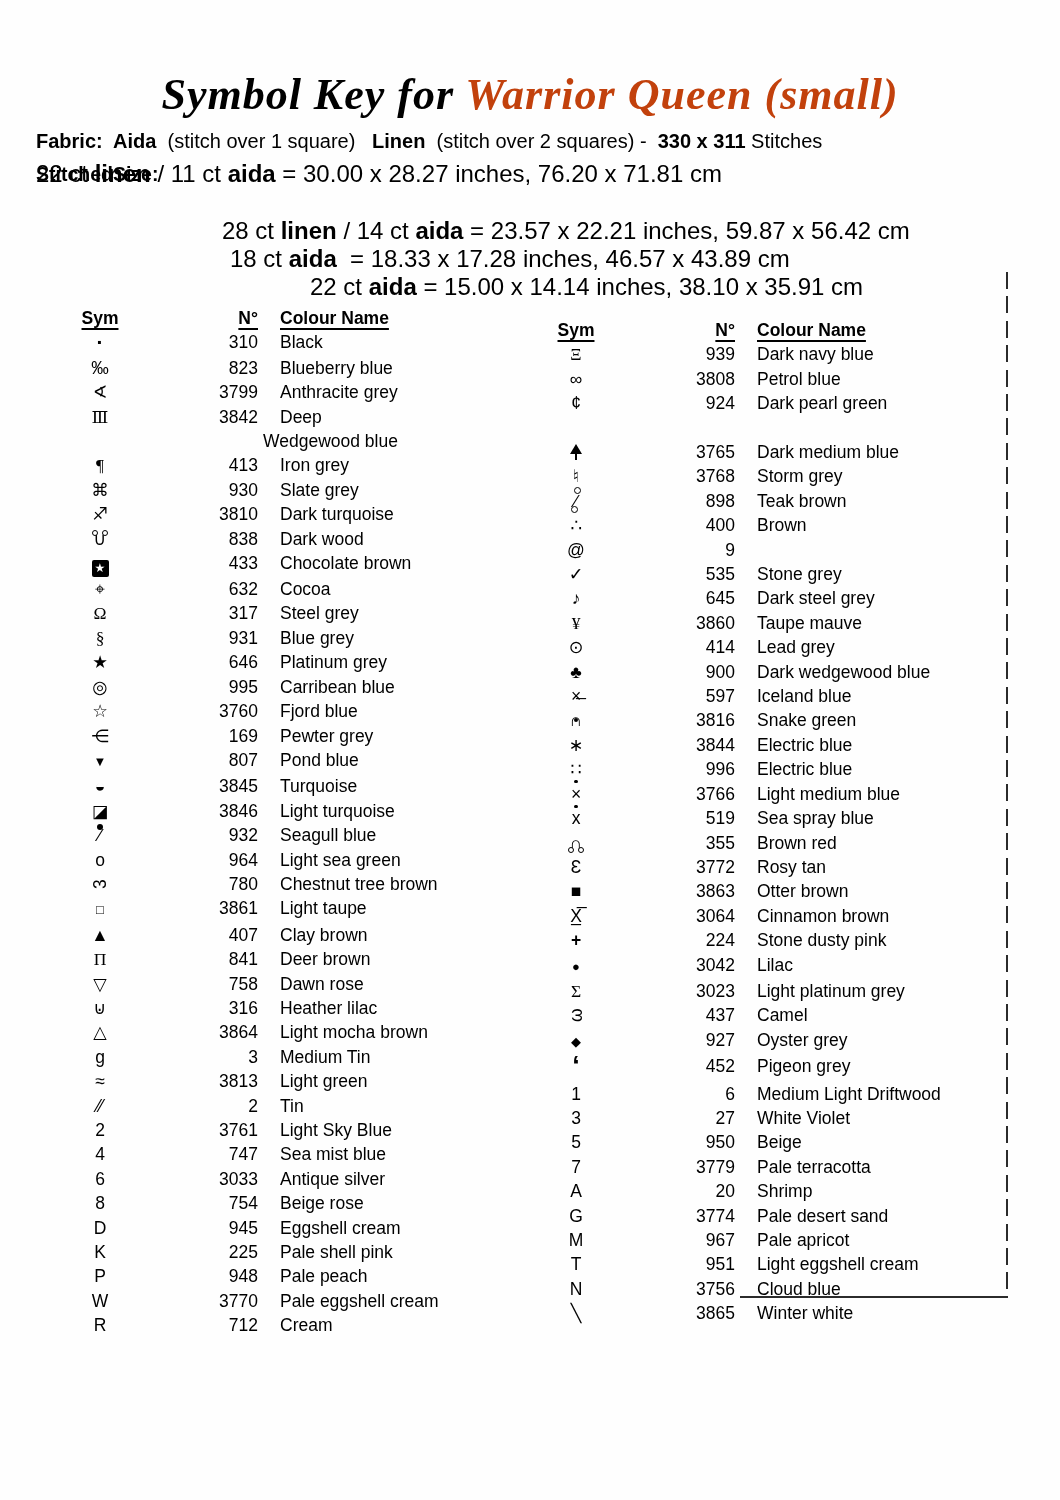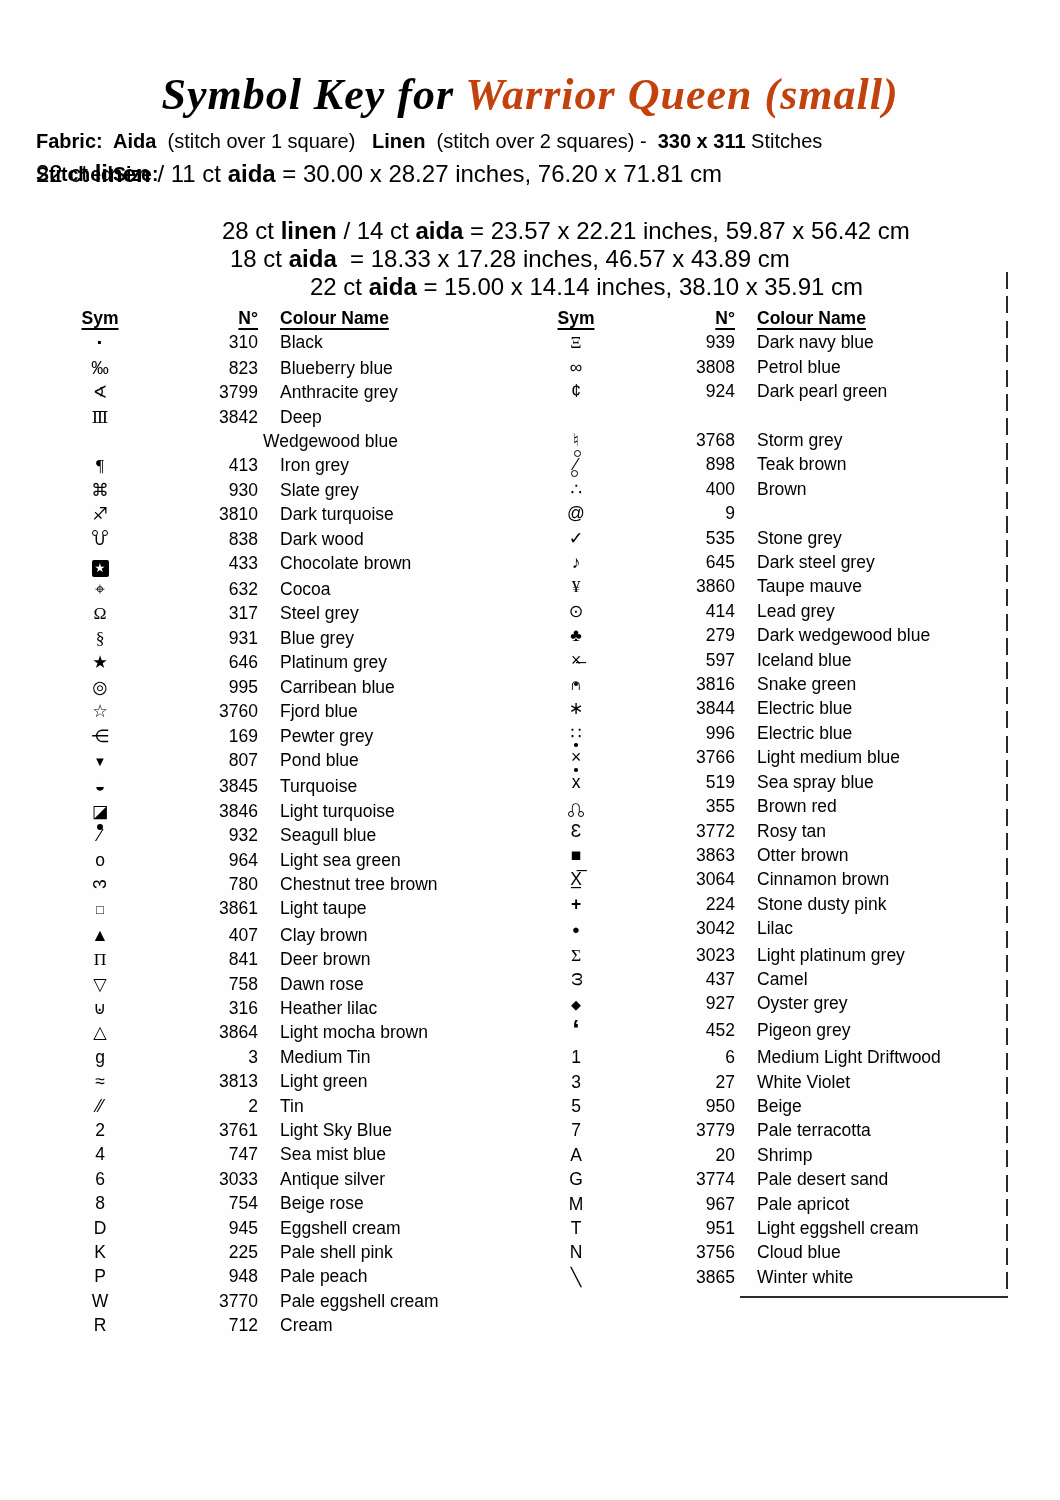--- a/index.html
+++ b/index.html
@@ -14,21 +14,21 @@
   .hdrline{margin:9px 0 0 36px;font-size:20px;line-height:24px;white-space:pre-wrap;}
   .stitched{position:relative;margin:7px 0 0 36px;}
   .stitched .label{position:absolute;left:0;top:0;font-weight:bold;font-size:19.5px;line-height:28px;}
   .sizeline{font-size:24px;line-height:28px;white-space:pre-wrap;}
   .sizeline:nth-of-type(2){margin-left:186px;margin-top:29px;}
   .sizeline:nth-of-type(3){margin-left:194px;}
   .sizeline:nth-of-type(4){margin-left:274px;}
   .sizeline:nth-of-type(5){margin-left:296px;}
   .b{font-weight:bold;}
   
-  .tables{display:flex;margin:5px 0 0 60px;align-items:flex-start;}
+  .tables{display:flex;margin:5px 0 0 60px;align-items:center;}
   .coltable{width:435px;flex:none;}
   .coltable.right{width:464px;margin-left:41px;}
   .row{display:flex;min-height:24.4px;align-items:flex-start;}
   .row.spacer{height:24.4px;}
   .cell-sym{width:80px;flex:none;text-align:center;font-size:17.5px;line-height:24.4px;}
   .cell-no{width:118px;flex:none;text-align:right;font-size:17.5px;line-height:24.4px;}
   .right .cell-no{width:119px;}
   .cell-name{padding-left:5px;text-indent:17px;margin-left:0;font-size:17.5px;line-height:24.4px;white-space:nowrap;width:215px;}
   .right .cell-name{width:255px;}
   .row.wrap .cell-name{white-space:normal;max-width:152px;}
@@ -315,20 +315,25 @@
         <span class="cell-no">3808</span>
         <span class="cell-name">Petrol blue</span>
       </div>
       <div class="row">
         <span class="cell-sym">¢</span>
         <span class="cell-no">924</span>
         <span class="cell-name">Dark pearl green</span>
       </div>
       <div class="row spacer"></div>
       <div class="row">
+        <span class="cell-sym"><span class="shape sh-dart"></span></span>
+        <span class="cell-no">3765</span>
+        <span class="cell-name">Dark medium blue</span>
+      </div>
+      <div class="row">
         <span class="cell-sym">♮</span>
         <span class="cell-no">3768</span>
         <span class="cell-name">Storm grey</span>
       </div>
       <div class="row">
         <span class="cell-sym"><span class="sh-chain">∕</span></span>
         <span class="cell-no">898</span>
         <span class="cell-name">Teak brown</span>
       </div>
       <div class="row">
@@ -355,21 +360,21 @@
         <span class="cell-no">3860</span>
         <span class="cell-name">Taupe mauve</span>
       </div>
       <div class="row">
         <span class="cell-sym">⊙</span>
         <span class="cell-no">414</span>
         <span class="cell-name">Lead grey</span>
       </div>
       <div class="row">
         <span class="cell-sym">♣</span>
-        <span class="cell-no">279</span>
+        <span class="cell-no">900</span>
         <span class="cell-name">Dark wedgewood blue</span>
       </div>
       <div class="row">
         <span class="cell-sym">×̶</span>
         <span class="cell-no">597</span>
         <span class="cell-name">Iceland blue</span>
       </div>
       <div class="row">
         <span class="cell-sym"><span class="sh-capdot">∩</span></span>
         <span class="cell-no">3816</span>

